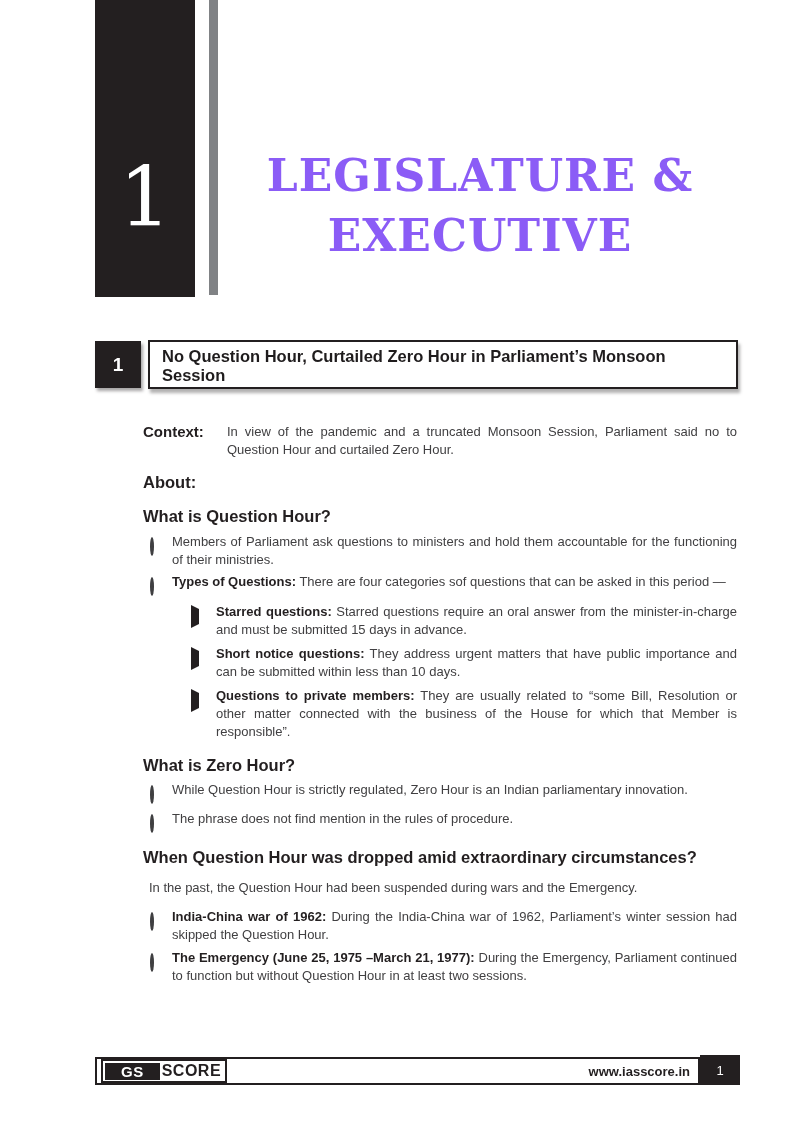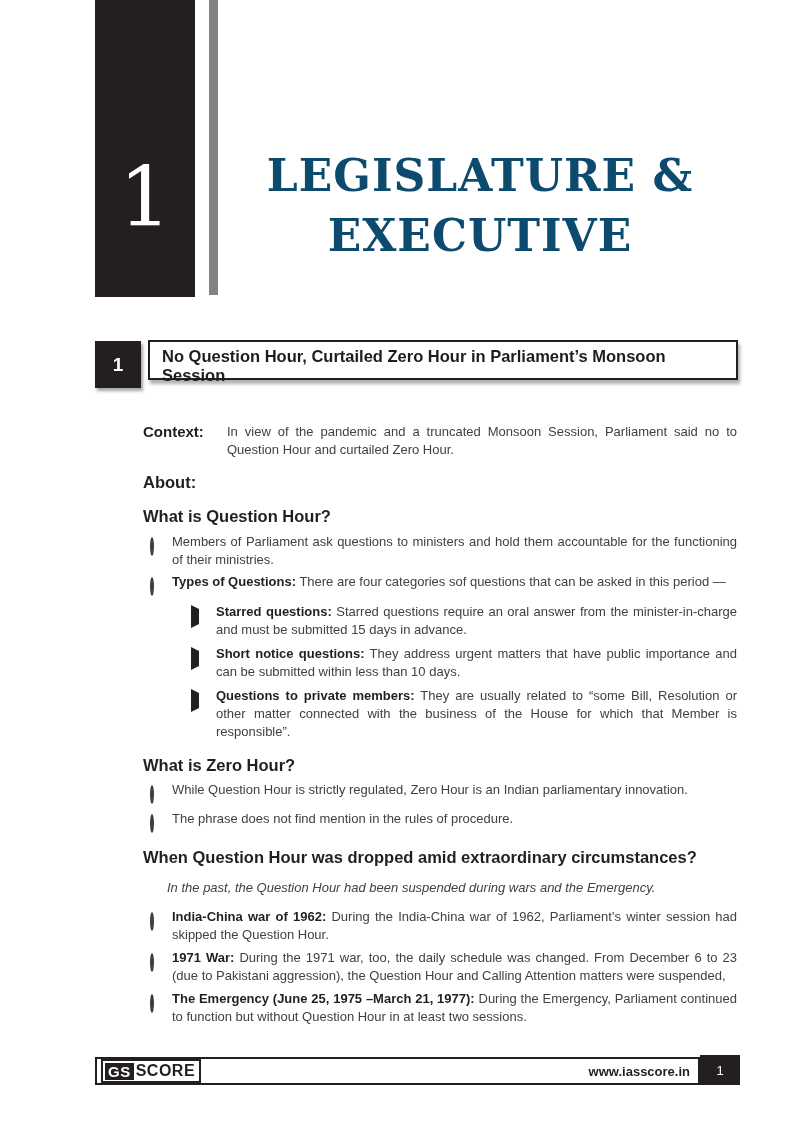--- a/index.html
+++ b/index.html
@@ -13,31 +13,31 @@
     display:flex;justify-content:center;align-items:flex-end;
   }
   .chapter-num{
     color:#ffffff;font-family:"DejaVu Serif",serif;font-size:82px;line-height:1;
     padding-bottom:58px;
   }
   .gray-strip{position:absolute;left:209px;top:0;width:9px;height:295px;background:#808285;}
   .chapter-title{
     position:absolute;left:230px;top:146px;width:500px;text-align:center;
     font-family:"DejaVu Serif",serif;font-weight:bold;font-size:44px;line-height:60px;
-    color:#0c4a6e;letter-spacing:1px;
+    color:#8b5cf6;letter-spacing:1px;
   }
   
   .section-row{position:absolute;left:95px;top:340px;width:643px;height:52px;}
   .section-num{
     position:absolute;left:0;top:1px;width:46px;height:47px;background:#231f20;color:#fff;
     font-size:19px;font-weight:bold;display:flex;align-items:center;justify-content:center;
     box-shadow:2px 3px 3px rgba(35,31,32,.4);
   }
   .section-box{
-    position:absolute;left:53px;top:0;width:590px;height:40px;box-sizing:border-box;
+    position:absolute;left:53px;top:0;width:590px;height:49px;box-sizing:border-box;
     border:2.5px solid #231f20;background:#fff;padding:5px 12px;
     font-size:16.5px;font-weight:bold;line-height:19px;color:#1f1c1d;
     box-shadow:2px 4px 3px rgba(35,31,32,.35);
   }
   
   .content{position:absolute;left:143px;top:423px;width:594px;font-size:13px;line-height:18px;}
   .context-row{display:flex;}
   .context-label{flex:0 0 84px;font-weight:bold;font-size:15px;color:#231f20;line-height:18px;}
   .context-text{flex:1;text-align:justify;}
   .heading{font-weight:bold;color:#231f20;font-size:16.5px;line-height:21px;}
@@ -51,29 +51,29 @@
   .gear{width:8px;height:8px;border:2px solid #3f3f41;border-radius:50%;box-sizing:border-box;}
   .bullet-text{flex:1;text-align:justify;}
   .sub{display:flex;margin-left:48px;}
   .sub-icon-col{flex:0 0 25px;padding-top:5px;box-sizing:border-box;}
   .arrowhead{
     width:0;height:0;border-left:8px solid #231f20;
     border-top:4px solid transparent;border-bottom:4px solid transparent;
   }
   .mt4{margin-top:4px;}.mt5{margin-top:5px;}.mt6{margin-top:6px;}.mt7{margin-top:7px;}
   .mt11{margin-top:11px;}
-  .intro{margin-left:24px;margin-top:11px;text-align:justify;font-style:italic;}
+  .intro{margin-left:6px;margin-top:11px;text-align:justify;}
   
   .footer-bar{
     position:absolute;left:95px;top:1057px;width:605px;height:28px;box-sizing:border-box;
     background:#fff;border:2px solid #231f20;display:flex;align-items:center;
     justify-content:space-between;padding:0 8px 0 4px;
   }
   .logo{display:flex;align-items:center;border:2px solid #231f20;padding:1px 2px;background:#fff;}
-  .logo-gs{background:#231f20;color:#fff;font-weight:bold;font-size:15px;padding:0 3px;letter-spacing:.5px;}
+  .logo-gs{background:#231f20;color:#fff;font-weight:bold;font-size:15px;padding:0 16px;letter-spacing:.5px;}
   .logo-score{color:#231f20;font-weight:bold;font-size:16px;letter-spacing:.5px;padding:0 2px;}
   .website{font-weight:bold;font-size:13px;color:#231f20;}
   .page-box{
     position:absolute;left:700px;top:1055px;width:40px;height:30px;background:#231f20;
     color:#fff;display:flex;align-items:center;justify-content:center;font-size:13px;
   }
 </style>
 </head>
 <body>
 
@@ -140,24 +140,20 @@
     <div class="heading h-drop">When Question Hour was dropped amid extraordinary circumstances?</div>
 
     <div class="intro">In the past, the Question Hour had been suspended during wars and the Emergency.</div>
 
     <div class="bullet mt11">
       <div class="icon-col"><span class="gear"></span></div>
       <div class="bullet-text"><b>India-China war of 1962:</b><span> During the India-China war of 1962, Parliament’s winter session had skipped the Question Hour.</span></div>
     </div>
     <div class="bullet mt5">
       <div class="icon-col"><span class="gear"></span></div>
-      <div class="bullet-text"><b>1971 War:</b><span> During the 1971 war, too, the daily schedule was changed. From December 6 to 23 (due to Pakistani aggression), the Question Hour and Calling Attention matters were suspended,</span></div>
-    </div>
-    <div class="bullet mt5">
-      <div class="icon-col"><span class="gear"></span></div>
       <div class="bullet-text"><b>The Emergency (June 25, 1975 –March 21, 1977):</b><span> During the Emergency, Parliament continued to function but without Question Hour in at least two sessions.</span></div>
     </div>
 
   </div>
 
   <div class="footer-bar">
     <div class="logo">
       <span class="logo-gs">GS</span>
         <span class="logo-score">SCORE</span>
     </div>

